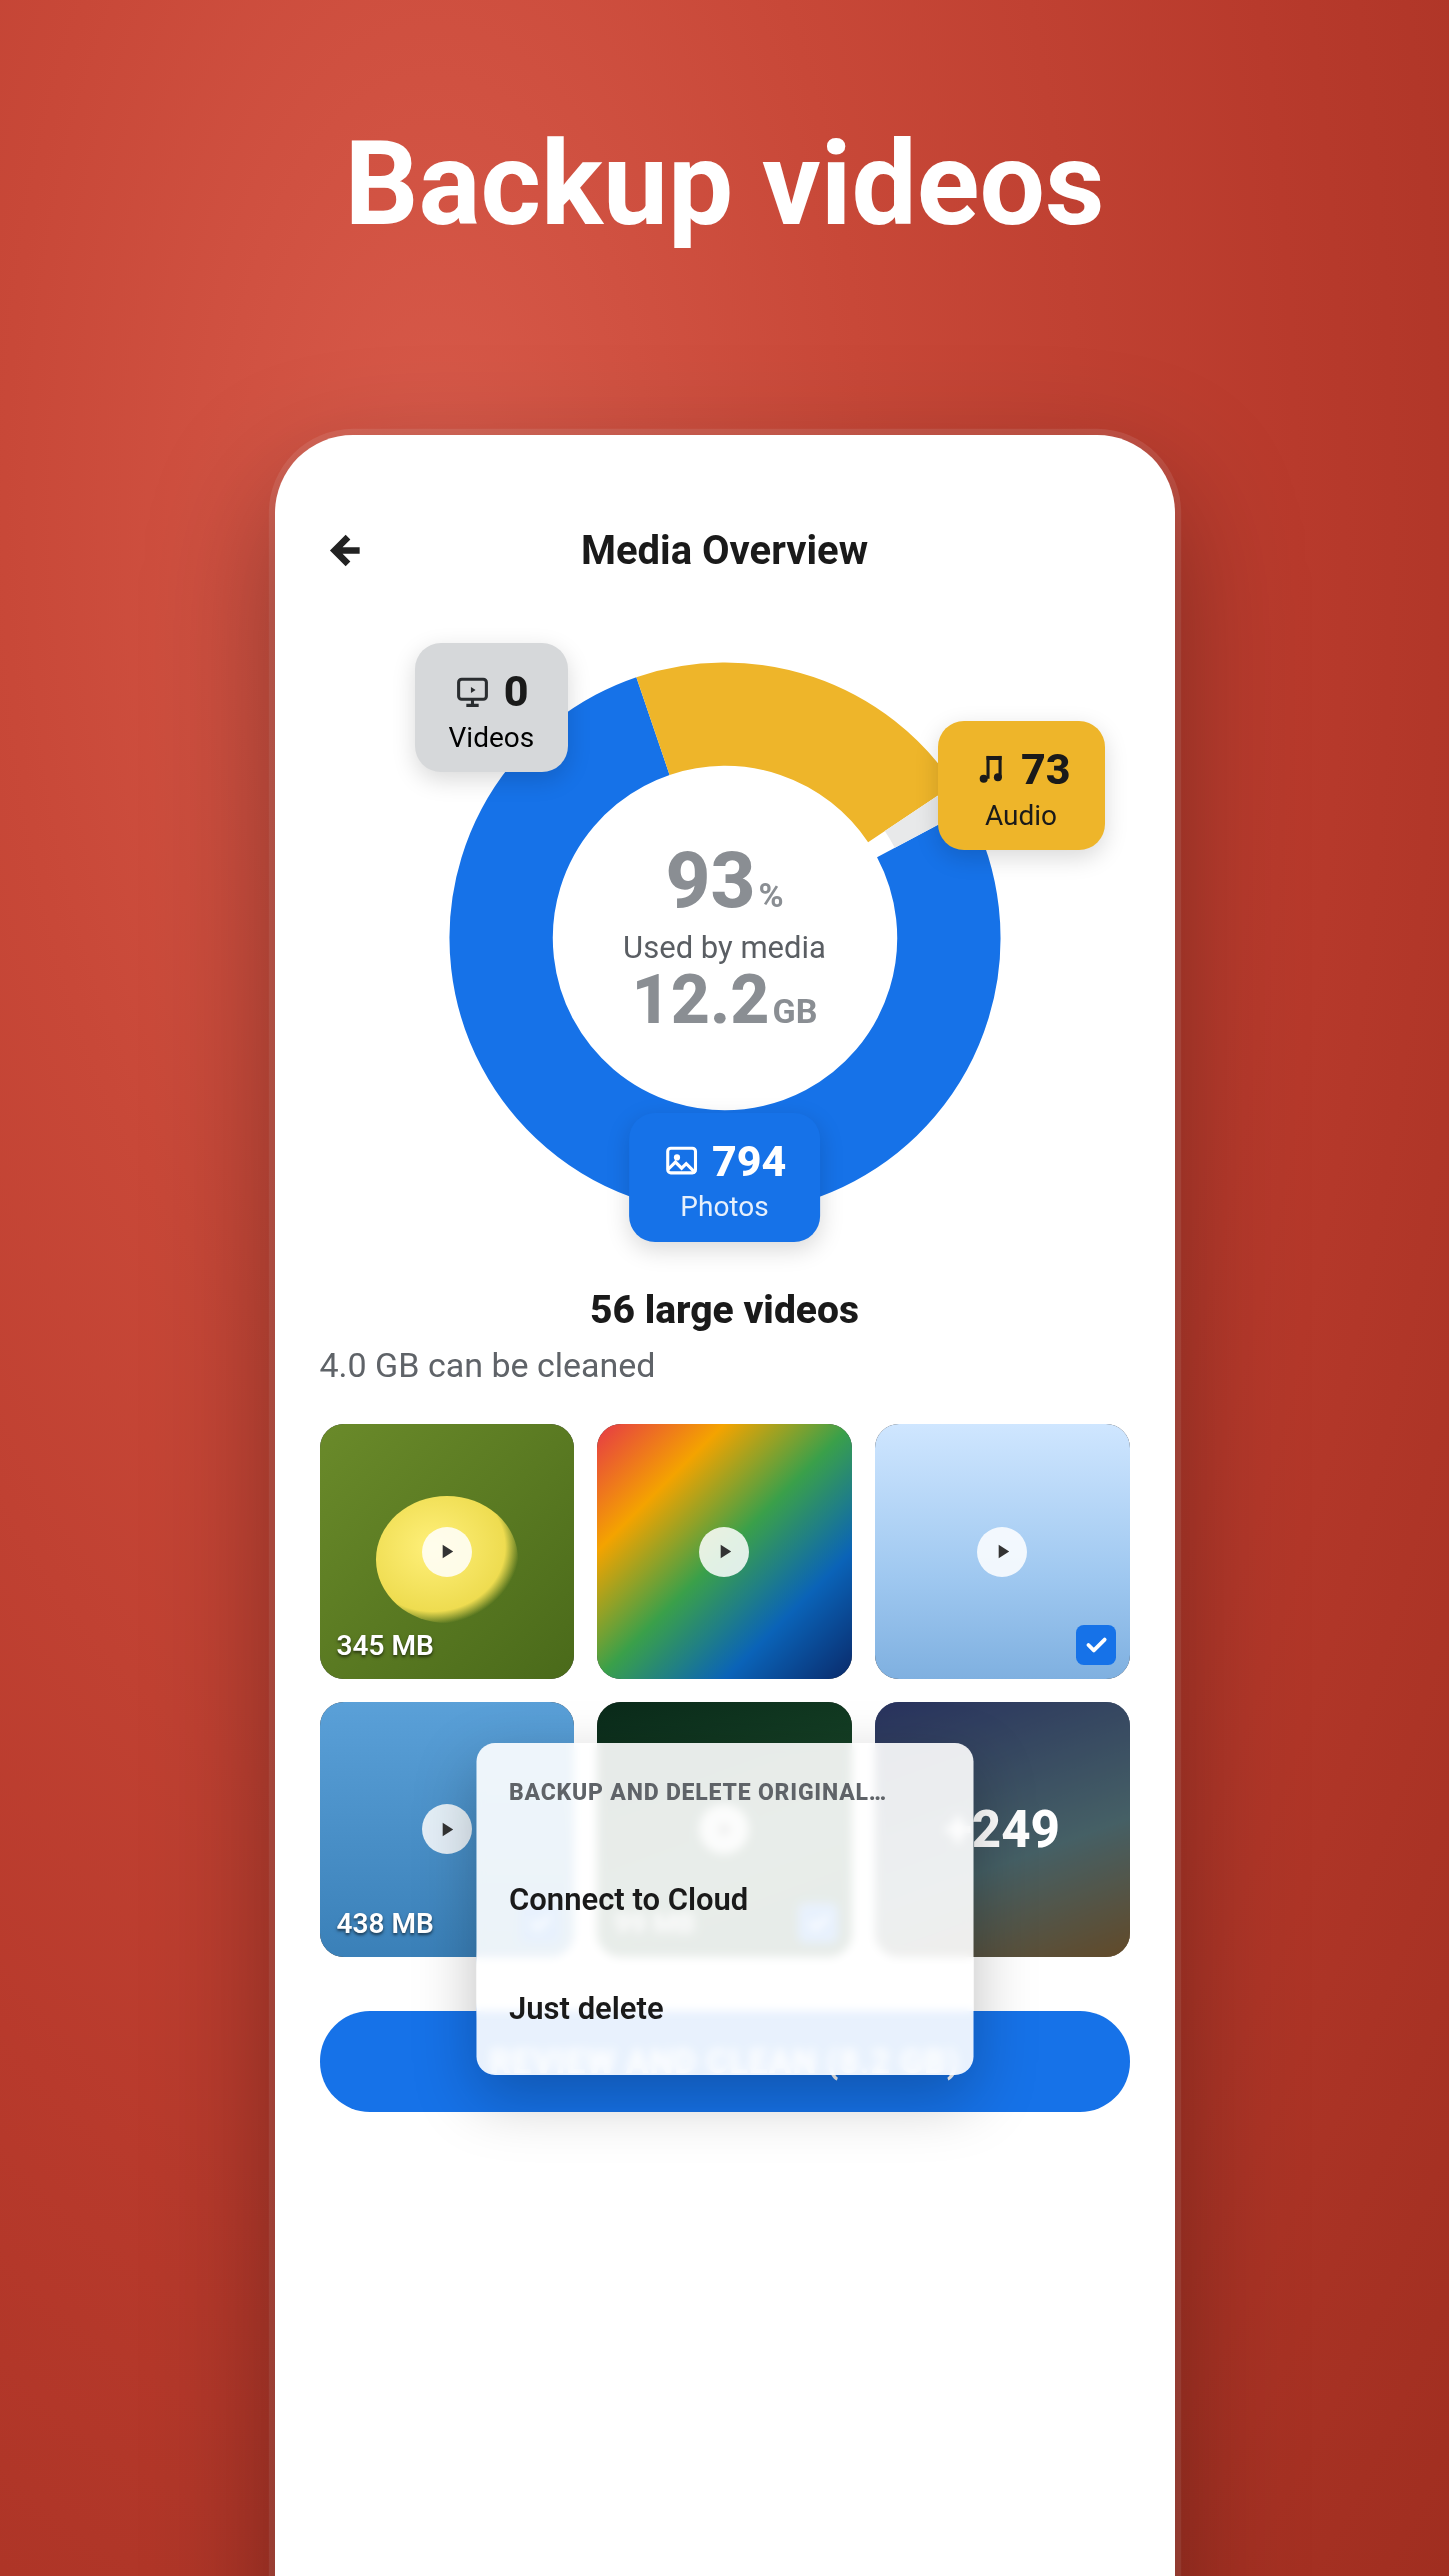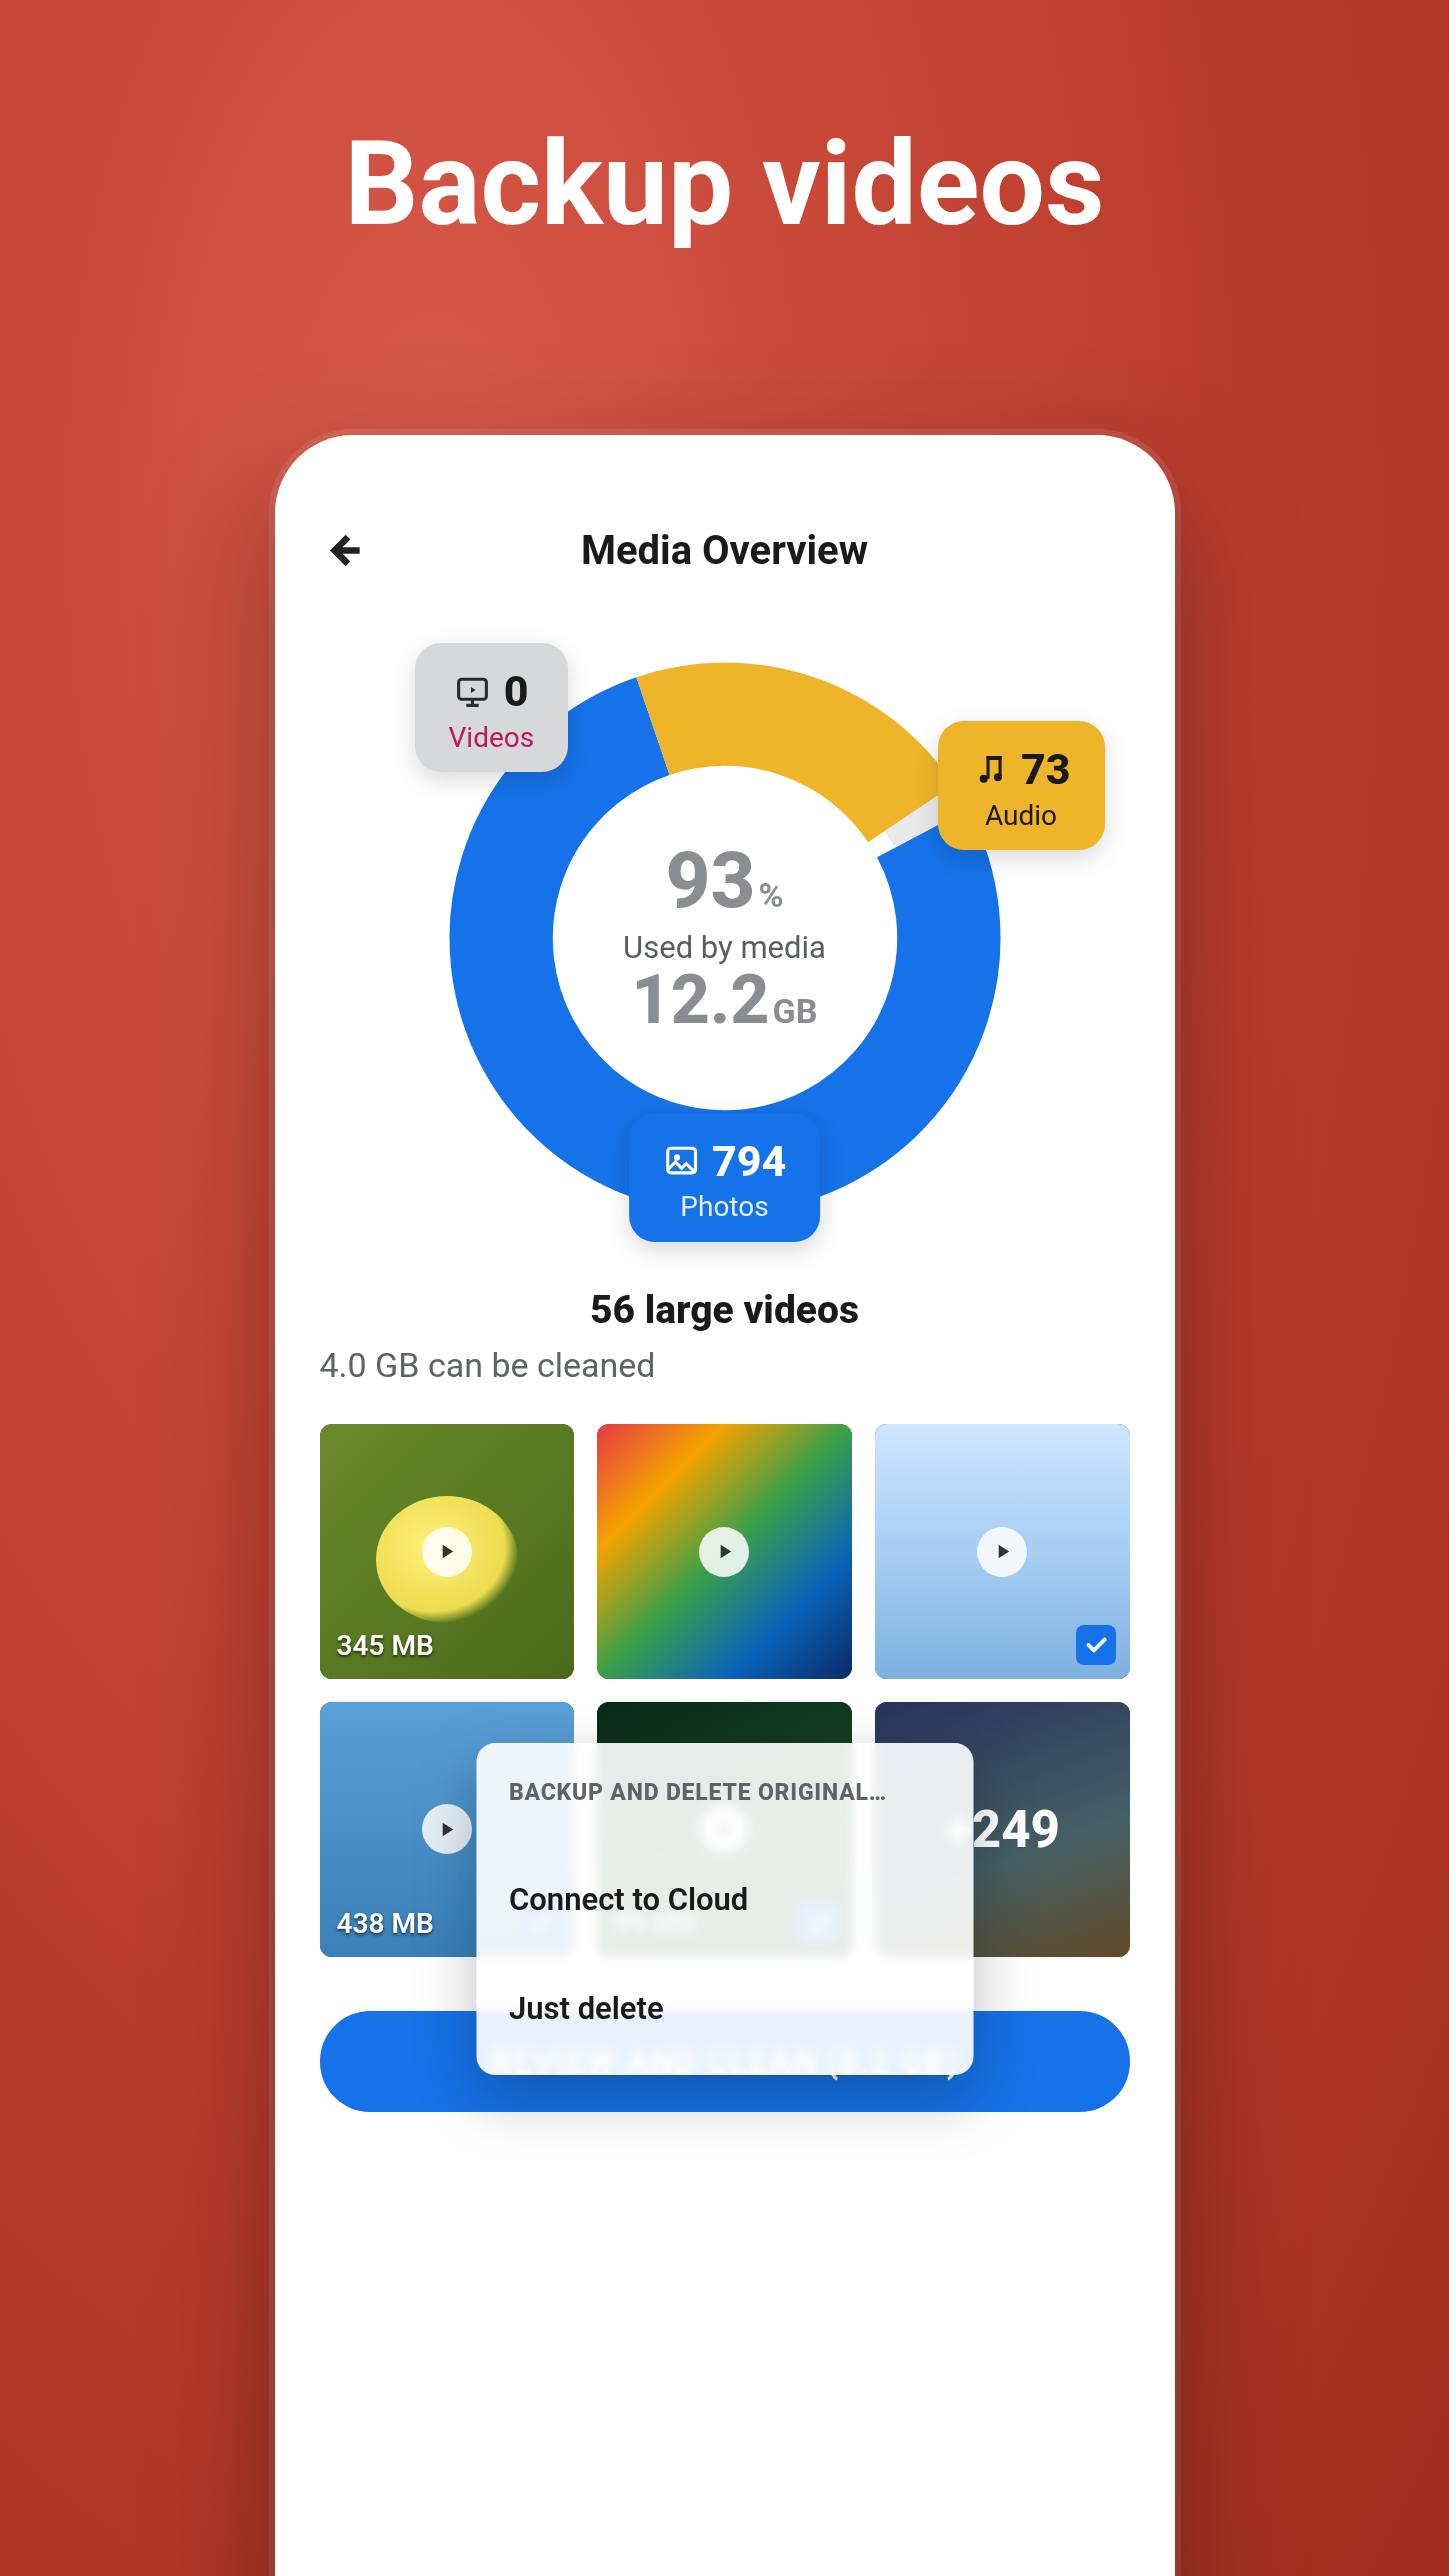--- a/index.html
+++ b/index.html
@@ -45,32 +45,32 @@
 .donut-pct-sign { font-size: 34px; font-weight: 700; color: #8a8e93; }
 .donut-label { font-size: 31px; color: #5a5e63; margin-top: 9.3px; }
 .donut-size { font-size: 68px; font-weight: 800; color: #8a8e93; margin-top: 6.2px; line-height: 1; }
 .donut-size-unit { font-size: 34px; font-weight: 700; }
 .badge { position: absolute; border-radius: 26px; display: flex; flex-direction: column; align-items: center; justify-content: center; padding: 23px 34px 18.6px; box-shadow: 0 7.8px 23px rgba(0,0,0,0.15); }
 .badge-top { display: flex; align-items: center; gap: 12.4px; }
 .badge-count { font-size: 43px; font-weight: 800; }
 .badge-label { font-size: 28px; margin-top: 4.7px; }
 .badge-videos { top: -7.8px; left: -23px; background: #d6d8da; color: #2a2d30; }
 .badge-videos .badge-count { color: #1a1a1a; }
-.badge-videos .badge-label { color: #be185d; }
+.badge-videos .badge-label { color: #000000; }
 .badge-audio { top: 70px; right: -93px; background: #eeb52a; color: #1a1a1a; }
 .badge-audio .badge-count { color: #1a1a1a; }
 .badge-photos { bottom: -17px; left: 50%; transform: translateX(-50%); background: #1672e8; color: #fff; }
 .badge-photos .badge-count { color: #fff; }
 .badge-photos .badge-label { color: #e6f0fc; }
 .icon { width: 37px; height: 37px; display: inline-block; }
 .section { margin-top: 62px; }
 .section-title { font-size: 39px; font-weight: 800; color: #1a1a1a; text-align: center; }
 .section-sub { font-size: 34px; color: #5f6368; margin-top: 12.4px; }
 .grid { display: grid; grid-template-columns: repeat(3, 1fr); gap: 23px; margin-top: 39px; position: relative; }
-.thumb { position: relative; width: 100%; aspect-ratio: 1/1; border-radius: 12px; overflow: hidden; background: #333; }
+.thumb { position: relative; width: 100%; aspect-ratio: 1/1; border-radius: 24px; overflow: hidden; background: #333; }
 .thumb-img { position: absolute; inset: 0; }
 .thumb-size { position: absolute; left: 17px; bottom: 17px; color: #fff; font-size: 28px; font-weight: 600; text-shadow: 0 1.6px 3.1px rgba(0,0,0,0.6); }
 .thumb-check { position: absolute; right: 14px; bottom: 14px; width: 40px; height: 40px; border-radius: 7.8px; background: #1672e8; display: flex; align-items: center; justify-content: center; }
 .thumb-play { position: absolute; top: 50%; left: 50%; transform: translate(-50%, -50%); width: 50px; height: 50px; border-radius: 50%; background: rgba(255,255,255,0.85); display: flex; align-items: center; justify-content: center; }
 .thumb-more { position: absolute; inset: 0; background: rgba(0,0,0,0.55); display: flex; align-items: center; justify-content: center; color: #fff; font-size: 51px; font-weight: 800; }
 .flower { background: linear-gradient(135deg,#6a8a2a 0%,#4a6a1a 100%); }
 .flower::before { content:''; position:absolute; top:28%; left:22%; width:56%; height:50%; background: radial-gradient(ellipse at 40% 40%, #fff07a 0%, #eedc50 60%, rgba(0,0,0,0) 72%); border-radius:50%; }
 .colorful { background: linear-gradient(135deg,#e63946 0%,#f4a300 25%,#3aa04a 50%,#0a63b8 75%,#0a2a6a 100%); }
 .palms { background: linear-gradient(180deg,#cfe6ff 0%,#9fc8f0 60%,#7fb0e0 100%); }
 .lighthouse { background: linear-gradient(180deg,#5aa0d8 0%,#3a80b8 100%); }

